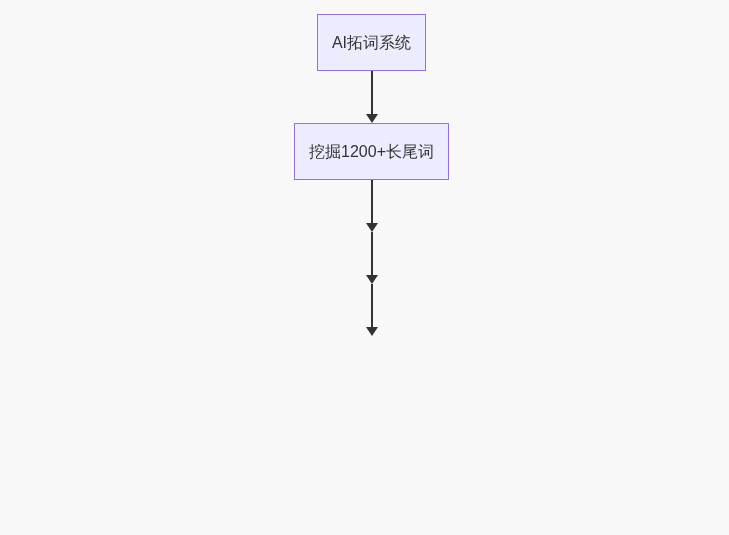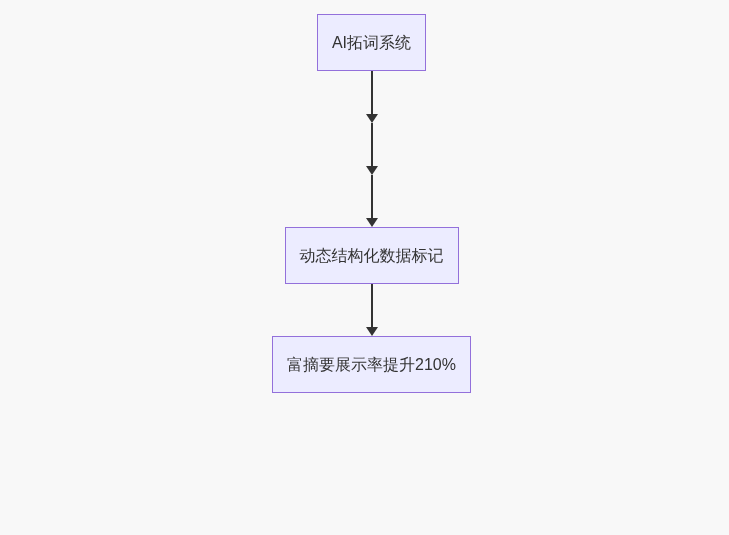--- a/index.html
+++ b/index.html
@@ -62,34 +62,33 @@
 
 <div class="flowchart">
 
   <div class="flow-node">AI拓词系统</div>
 
   <div class="flow-edge">
     <div class="edge-line"></div>
     <div class="edge-arrowhead"></div>
   </div>
 
+  <div class="flow-node">挖掘1200+长尾词</div>
 
   <div class="flow-edge">
     <div class="edge-line"></div>
     <div class="edge-arrowhead"></div>
   </div>
 
 
   <div class="flow-edge">
     <div class="edge-line"></div>
     <div class="edge-arrowhead"></div>
   </div>
 
-  <div class="flow-node">动态结构化数据标记</div>
 
   <div class="flow-edge">
     <div class="edge-line"></div>
     <div class="edge-arrowhead"></div>
   </div>
 
-  <div class="flow-node">富摘要展示率提升210%</div>
 
 </div>
 
 </body></html>

